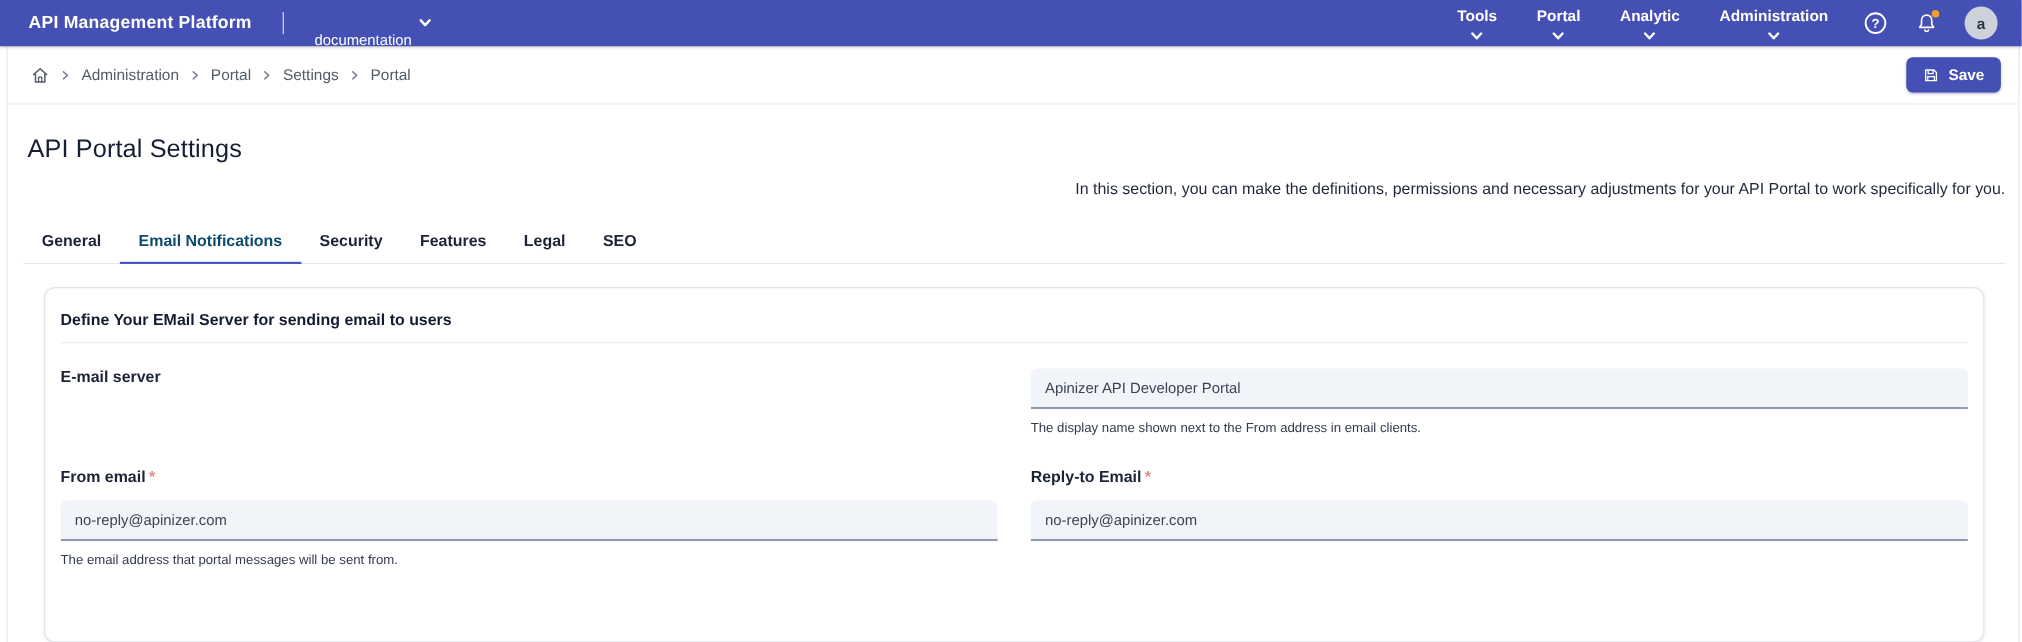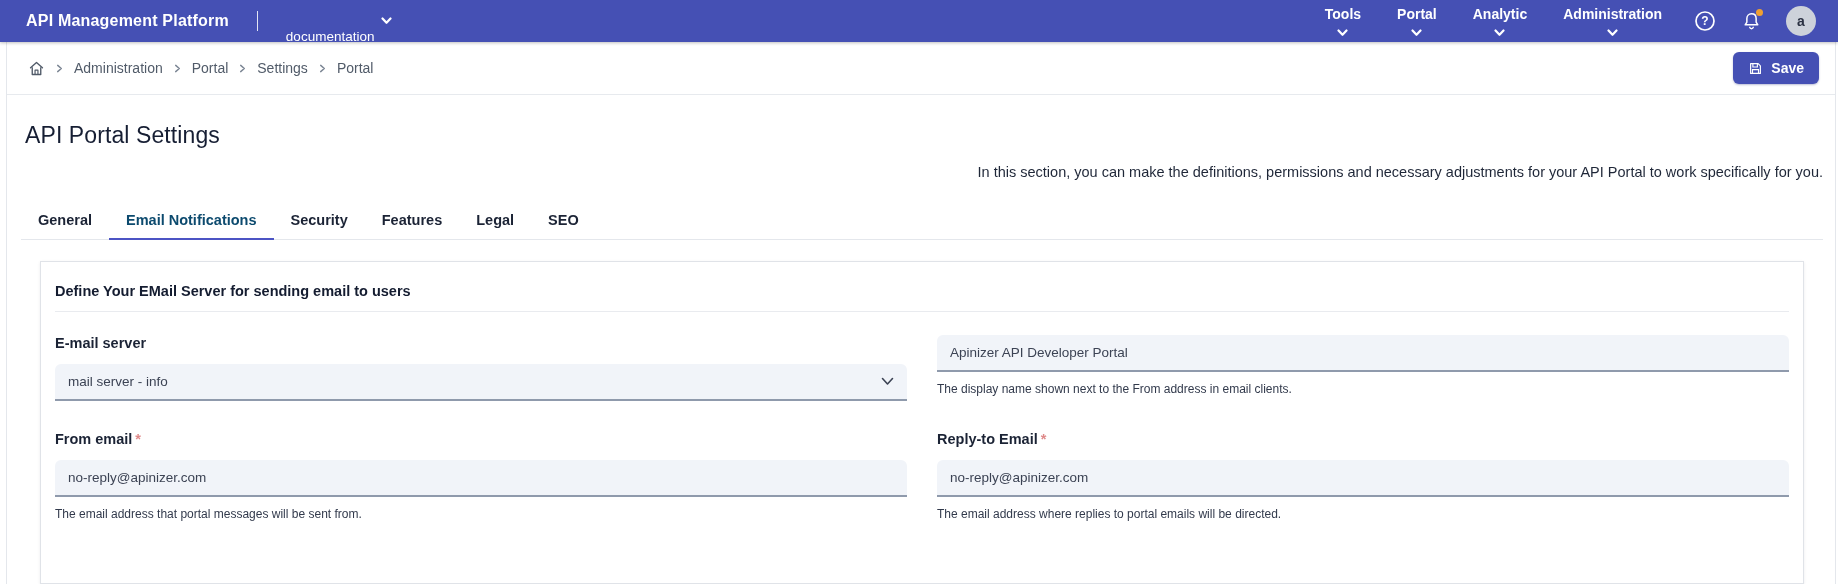--- a/index.html
+++ b/index.html
@@ -52,21 +52,21 @@
 
   .tabs { display:flex; margin:23px 0 0 2px; border-bottom:1px solid #e4e7ec; }
   .tab { padding:9px 17px 11px 17px; font-size:14.5px; font-weight:700;
     color:#1b2335; cursor:pointer; position:relative; }
   .tab.active { color:#0c4a6e; }
   .tab.active::after { content:""; position:absolute; left:0; right:0;
     bottom:-1px; height:2px; background:#4c54c4; }
 
   
   .card { margin:21px 19px 0 21px; height:323px; background:#fff;
-    border:1px solid #e0e3e8; border-radius:0;
+    border:1px solid #e0e3e8; border-radius:10px;
     box-shadow:0 1px 3px rgba(20,30,60,.08); padding:13px 14px; }
   .card-title { font-size:14.5px; font-weight:700; color:#141c30;
     padding:8px 0 12px 0; border-bottom:1px solid #e9ebef; }
   .form-grid { display:grid; grid-template-columns:1fr 1fr; column-gap:25px;
     row-gap:30px; margin-top:23px;gap:30px; }
   .field-label { font-size:14.5px; font-weight:700; color:#1b2335;
     margin-bottom:13px; display:block; }
   .req { color:#df8a8a; font-weight:700; margin-left:3px; }
   .control { height:37px; background:#f1f4f9; border:none;
     border-bottom:2px solid #8f9aac; border-radius:6px 6px 0 0;
@@ -183,45 +183,38 @@
       <div class="tab">SEO</div>
     </div>
 
     <div class="card">
       <div class="card-title">Define Your EMail Server for sending email to users</div>
 
       <div class="form-grid">
 
         <div>
           <span class="field-label">E-mail server</span>
-          <div class="control select-control">
-            <span>mail server - info</span>
-            <svg width="13" height="9" viewBox="0 0 13 9">
-              <path d="M1.5 1.5 L6.5 7 L11.5 1.5" fill="none" stroke="#3c4354" stroke-width="1.6" stroke-linecap="round" stroke-linejoin="round"></path>
-            </svg>
-          </div>
         </div>
 
         <div>
           <input class="control" type="text" value="Apinizer API Developer Portal" style="">
           <div class="helper">The display name shown next to the From address in email clients.</div>
         </div>
 
         <div>
           <span class="field-label">
             <span>From email</span><span class="req">*</span>
           </span>
           <input class="control" type="text" value="no-reply@apinizer.com" style="">
           <div class="helper">The email address that portal messages will be sent from.</div>
         </div>
 
         <div>
           <span class="field-label">
             <span>Reply-to Email</span><span class="req">*</span>
           </span>
           <input class="control" type="text" value="no-reply@apinizer.com" style="">
-          <div class="helper">The email address where replies to portal emails will be directed.</div>
         </div>
 
       </div>
     </div>
   </div>
 </div>
 
 </body></html>

